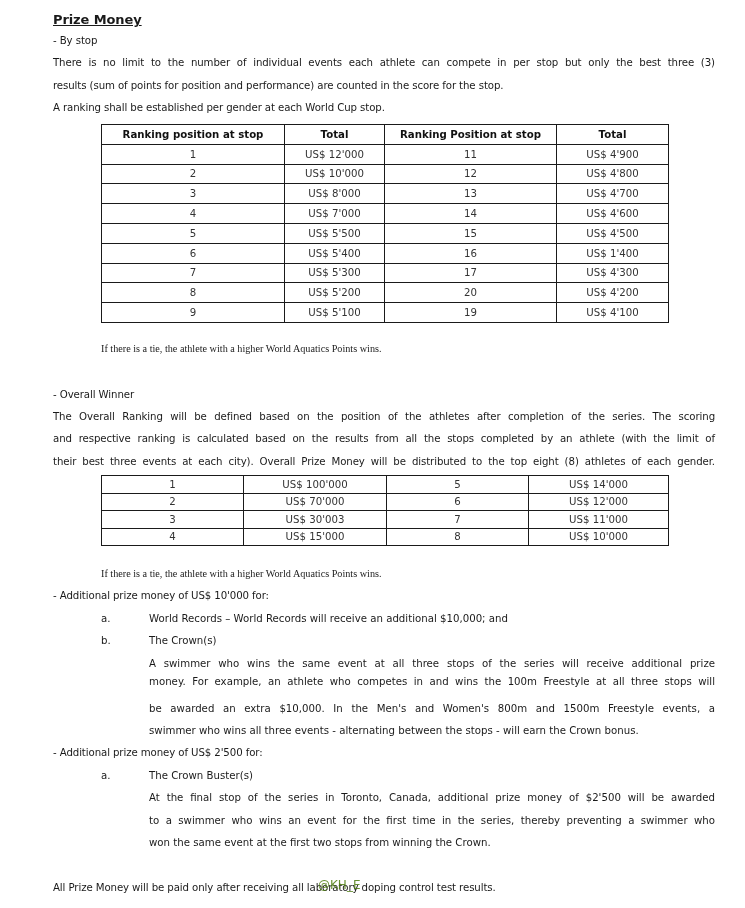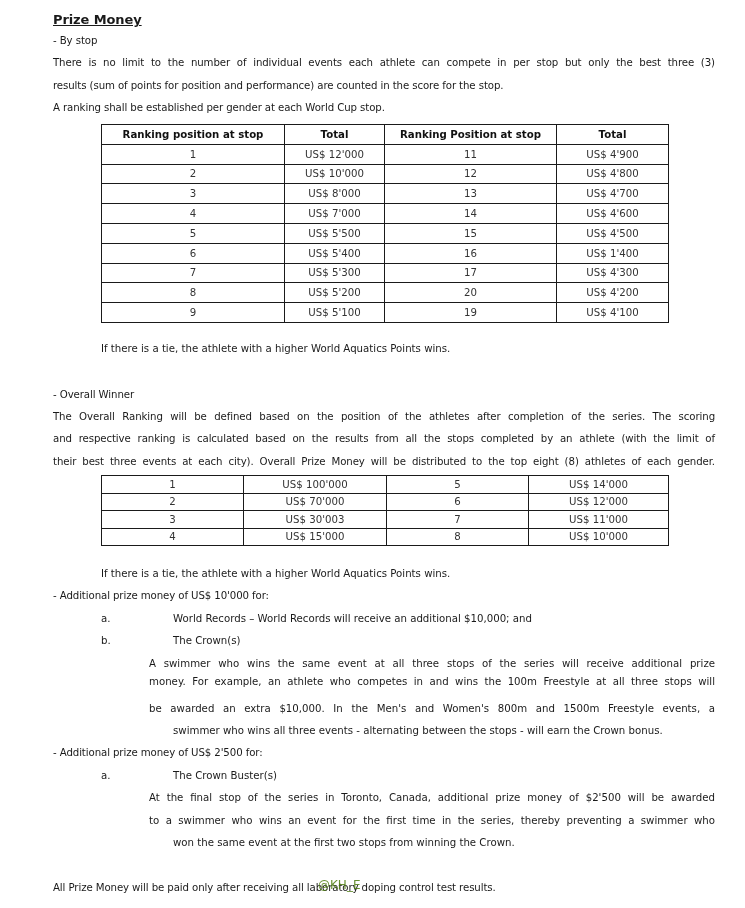--- a/index.html
+++ b/index.html
@@ -18,23 +18,23 @@
     }
     th { font-weight: bold; color: #111; }
     .t1 { left: 48px; top: 124px; width: 567px; }
     .t1 td, .t1 th { height: 18.8px; }
     .t1 col.c1 { width: 183px; } .t1 col.c2 { width: 100px; }
     .t1 col.c3 { width: 172px; } .t1 col.c4 { width: 112px; }
     .t2 { left: 48px; top: 475px; width: 567px; }
     .t2 td, .t2 th { height: 16.5px; }
     .t2 col.c1 { width: 142px; } .t2 col.c2 { width: 143px; }
     .t2 col.c3 { width: 142px; } .t2 col.c4 { width: 140px; }
-    .note { position: absolute; left: 48px; white-space: nowrap; }
+    .note { position: absolute; left: 48px; white-space: nowrap; font-family: Liberation Serif, serif; }
     .lbl { position: absolute; left: 48px; }
-    .ind { position: absolute; left: 96px; white-space: nowrap; margin-left: 24px; }
+    .ind { position: absolute; left: 96px; white-space: nowrap; }
     .indj { position: absolute; left: 96px; width: 566px; text-align: justify; text-align-last: justify; white-space: nowrap; }
     .watermark {
       position: absolute; left: 318px; top: 878px; color: #4d7c0f; font-size: 12px; opacity: 0.85;
     }
   </style>
 </head>
 <body>
 
 <div class="page">
   <div class="line title" style="top:12px">Prize Money</div>

